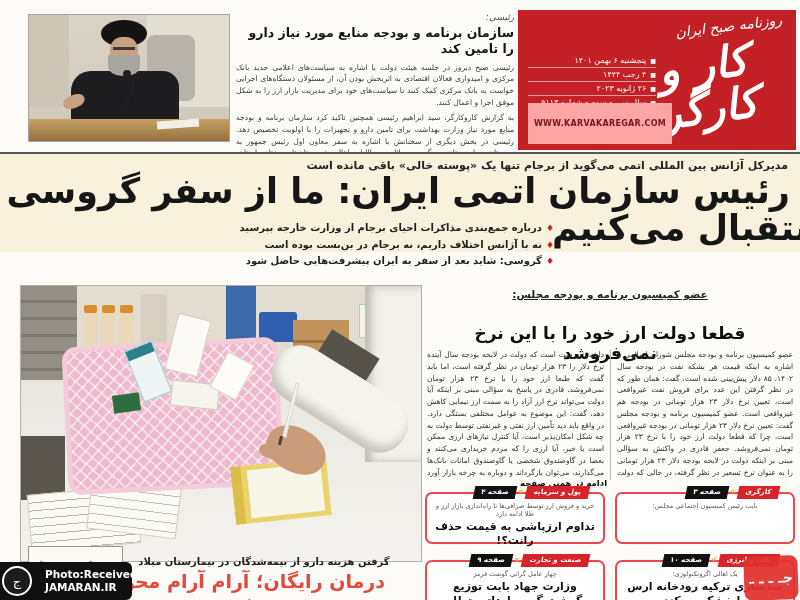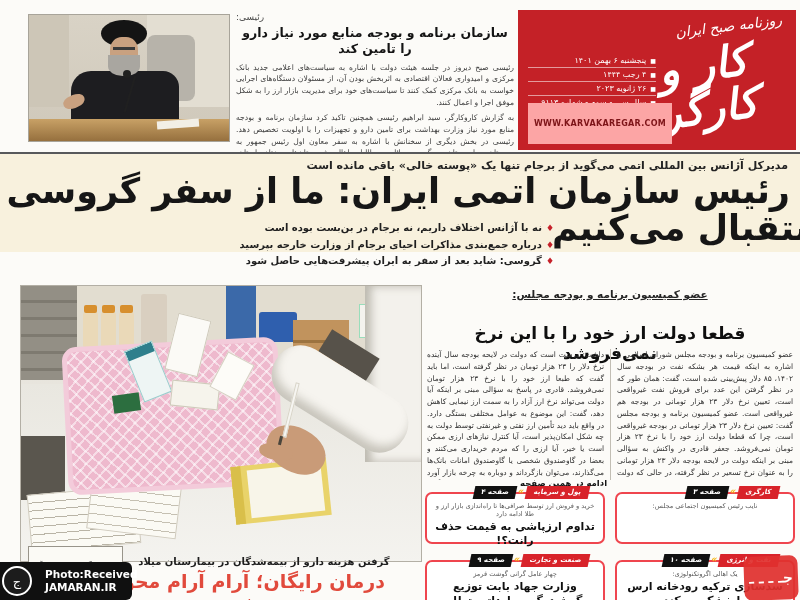--- a/index.html
+++ b/index.html
@@ -22,22 +22,22 @@
   .r-glasses { position:absolute; left:84px; top:32px; width:22px; height:3px; background:#3a3a3a; }
   .r-beard { position:absolute; left:79px; top:40px; width:32px; height:21px; background:#a9a6a0; border-radius:0 0 46% 46%; }
   .r-hand { position:absolute; left:34px; top:80px; width:22px; height:13px; background:#c9a180; border-radius:45%; transform:rotate(-22deg); }
   .r-mic { position:absolute; left:100px; top:60px; width:2px; height:38px; background:#202020; transform:rotate(16deg); }
   .r-michead { position:absolute; left:94px; top:55px; width:8px; height:8px; background:#202020; border-radius:50%; }
   .r-desk { position:absolute; left:0; bottom:0; width:100%; height:22px; background:linear-gradient(180deg,#c8a166,#96703e); }
   .r-paper { position:absolute; left:128px; bottom:13px; width:42px; height:8px; background:#f2efe6; transform:rotate(-4deg); }
 
   
   .topstory { left:236px; top:12px; width:278px; direction:rtl; }
-  .ts-kicker { text-align:left; font-size:9px; color:#4a4a4a; }
-  .ts-head { text-align:center; font-size:12.5px; font-weight:bold; color:#141414; margin:3px 0 4px; line-height:1.3; }
+  .ts-kicker { text-align:right; font-size:9px; color:#4a4a4a;font-style:italic; }
+  .ts-head { font-size:12.5px; font-weight:bold; color:#141414; margin:3px 0 4px; line-height:1.3; }
   .ts-body { font-size:7.6px; color:#3b3b3b; text-align:justify; line-height:1.56; }
   .ts-body p { margin-bottom:3px; }
 
   
   .mast { left:518px; top:10px; width:278px; height:140px; background:#c42127; overflow:hidden; }
   .tagline { position:absolute; top:8px; right:14px; color:#ffffff; font-style:italic; font-size:14px;
              transform:rotate(-7deg); direction:rtl; }
   .biglogo { position:absolute; top:34px; right:2px; width:176px; color:#ffffff; font-weight:bold; font-style:italic;
              font-size:43px; line-height:1.0; text-align:center; transform:rotate(-8deg); direction:rtl; }
   .dates { position:absolute; left:10px; top:44px; width:128px; direction:rtl; }
@@ -193,22 +193,22 @@
       <div class="dline"><span class="sq">■</span><span>۱۲ صفحه - تک شماره 40000 ریال</span></div>
     </div>
     <div class="www">WWW.KARVAKAREGAR.COM</div>
   </div>
 
   <div class="abs band">
     <div class="lead-kicker">مدیرکل آژانس بین المللی اتمی می‌گوید از برجام تنها یک «پوسته خالی» باقی مانده است</div>
     <div class="lead-h1">رئیس سازمان اتمی ایران: ما از سفر گروسی به تهران</div>
     <div class="lead-h2">استقبال می‌کنیم</div>
     <div class="bullets">
+      <div class="bullet"><span class="diamond">♦</span><span>درباره جمع‌بندی مذاکرات احیای برجام از وزارت خارجه بپرسید</span></div>
       <div class="bullet"><span class="diamond">♦</span><span>نه با آژانس اختلاف داریم، نه برجام در بن‌بست بوده است</span></div>
-      <div class="bullet"><span class="diamond">♦</span><span>درباره جمع‌بندی مذاکرات احیای برجام از وزارت خارجه بپرسید</span></div>
       <div class="bullet"><span class="diamond">♦</span><span>گروسی: شاید بعد از سفر به ایران پیشرفت‌هایی حاصل شود</span></div>
     </div>
     <div class="pageref2">صفحه ۲</div>
   </div>
 
   <div class="abs photo">
     <div class="p-shelfband"></div>
     <div class="p-unit"></div>
     <div class="p-bottle" style="left:62px;">
         <div class="p-cap"></div>

